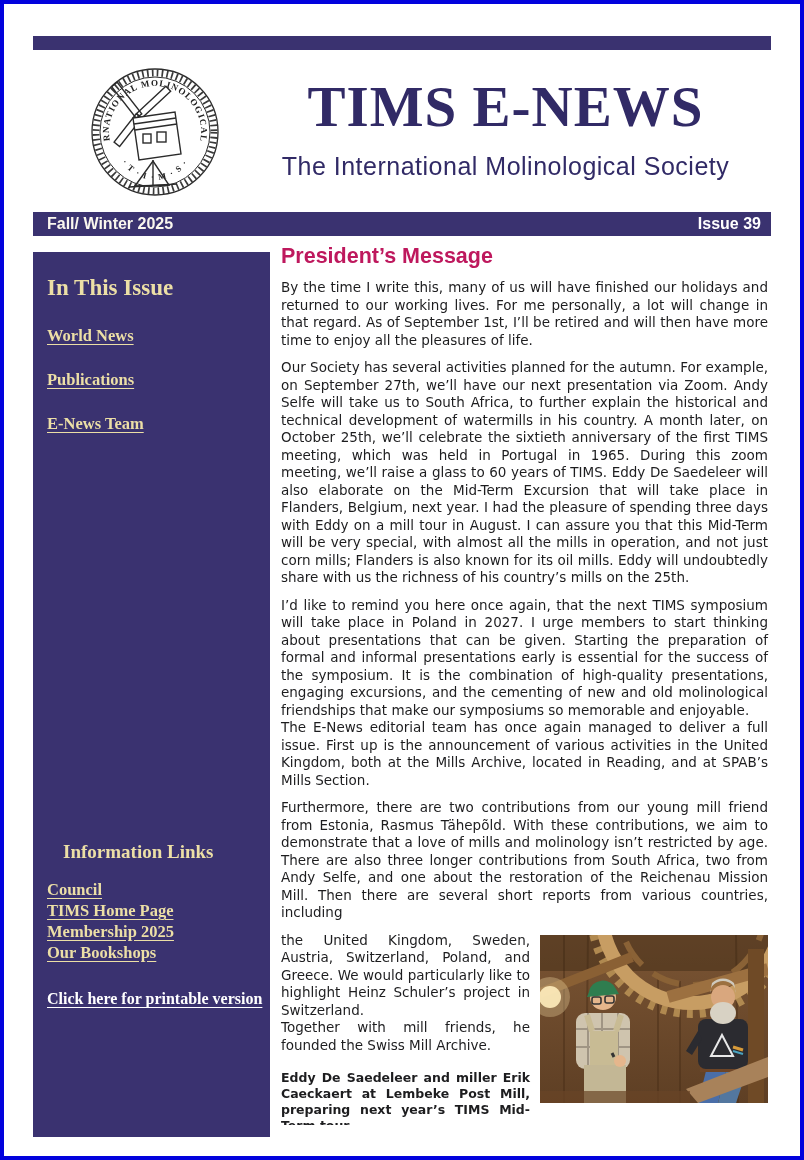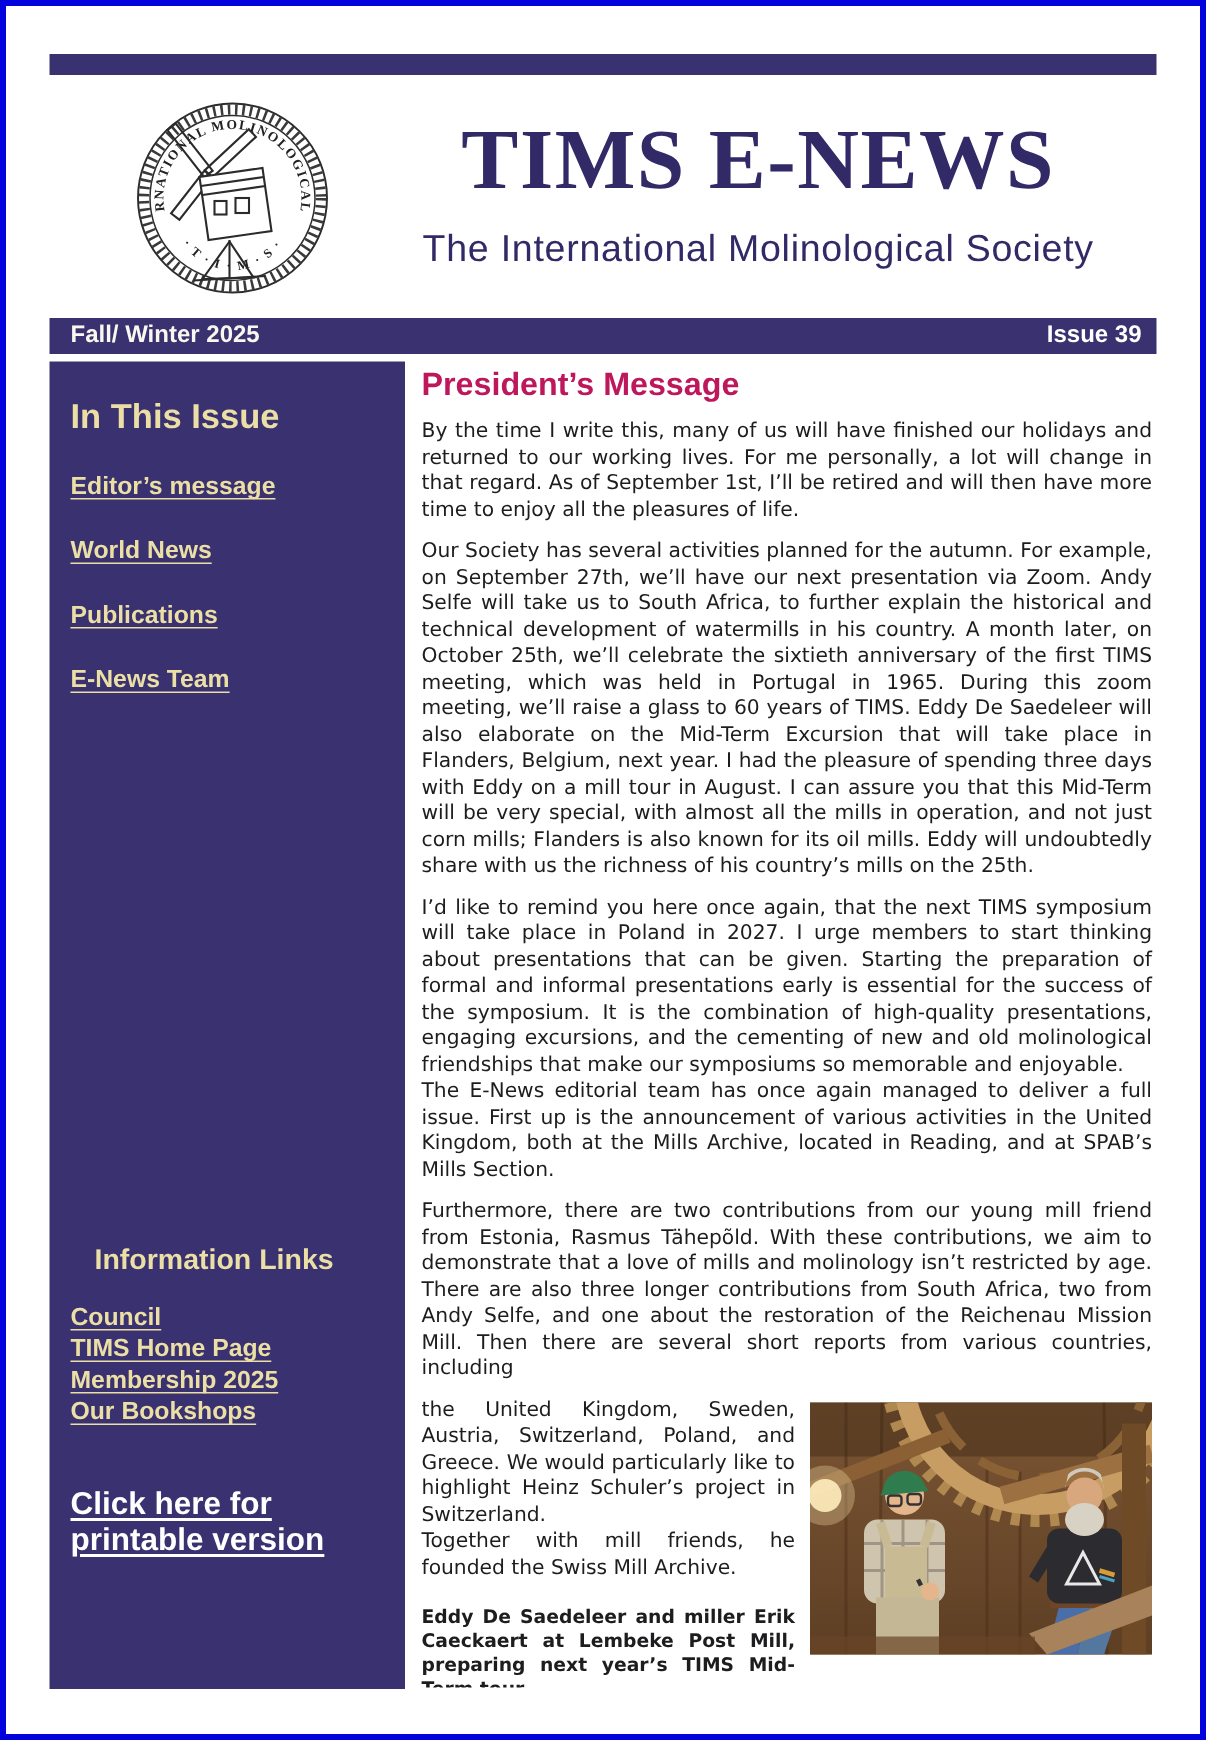--- a/index.html
+++ b/index.html
@@ -26,33 +26,33 @@
   }
   
   .banner{
     position:absolute;left:29px;top:208px;width:738px;height:24px;background:#3a3270;
     display:flex;justify-content:space-between;align-items:center;
     box-sizing:border-box;padding:0 10px 0 14px;
   }
   .banner .season{color:#faf7ee;font-size:16px;font-weight:700;}
   .banner .issue{color:#ffffff;font-size:16px;font-weight:700;text-align:right;}
   
-  .sidebar{position:absolute;left:29px;top:237px;width:237px;height:885px;background:#3a3270;}
+  .sidebar{position:absolute;left:29px;top:248px;width:237px;height:885px;background:#3a3270;font-family:Liberation Serif, serif;}
   .issue-block{position:absolute;left:14px;top:8px;right:10px;}
   .issue-block h2{margin:14px 0 0 0;font-size:23px;line-height:28px;font-weight:600;color:#ecdfa6;}
   .slink{
     display:inline-block;color:#ecdfa6;font-size:16.5px;font-weight:700;
     text-decoration:underline;text-underline-offset:3px;cursor:pointer;
   }
   .issue-block .slink{margin-top:24px;}
   .info-block{position:absolute;left:14px;top:572px;right:10px;}
   .info-block h3{margin:16px;font-size:19px;line-height:24px;font-weight:700;color:#ecdfa6;}
   .info-block .slink{margin-top:2px;font-size:16.5px;line-height:19px;display:block;width:max-content;}
   .printable{position:absolute;left:14px;top:738px;right:6px;}
-  .printable .slink{color:#ffffff;font-size:21px;margin-top:12px;}
+  .printable .slink{color:#ffffff;font-size:16px;}
   
   .main{
     position:absolute;left:266px;top:236px;width:501px;height:885px;background:#ffffff;
     box-sizing:border-box;padding:2px 3px 0 11px;overflow:hidden;
   }
   .main h2.pm{
     margin:1px 0 10px 0;font-size:21.5px;line-height:26px;font-weight:700;color:#be185d;
     font-family:"Liberation Sans", sans-serif;
   }
   .para{
@@ -120,21 +120,20 @@
   </div>
 
   <div class="banner">
     <span class="season">Fall/ Winter 2025</span>
     <span class="issue">Issue 39</span>
   </div>
 
   <div class="sidebar">
     <div class="issue-block">
       <h2>In This Issue</h2>
-      <div><a class="slink">Editor’s message</a></div>
       <div><a class="slink">World News</a></div>
       <div><a class="slink">Publications</a></div>
       <div><a class="slink">E-News Team</a></div>
     </div>
     <div class="info-block">
       <h3>Information Links</h3>
       <a class="slink">Council</a>
       <a class="slink">TIMS Home Page</a>
       <a class="slink">Membership 2025</a>
       <a class="slink">Our Bookshops</a>

